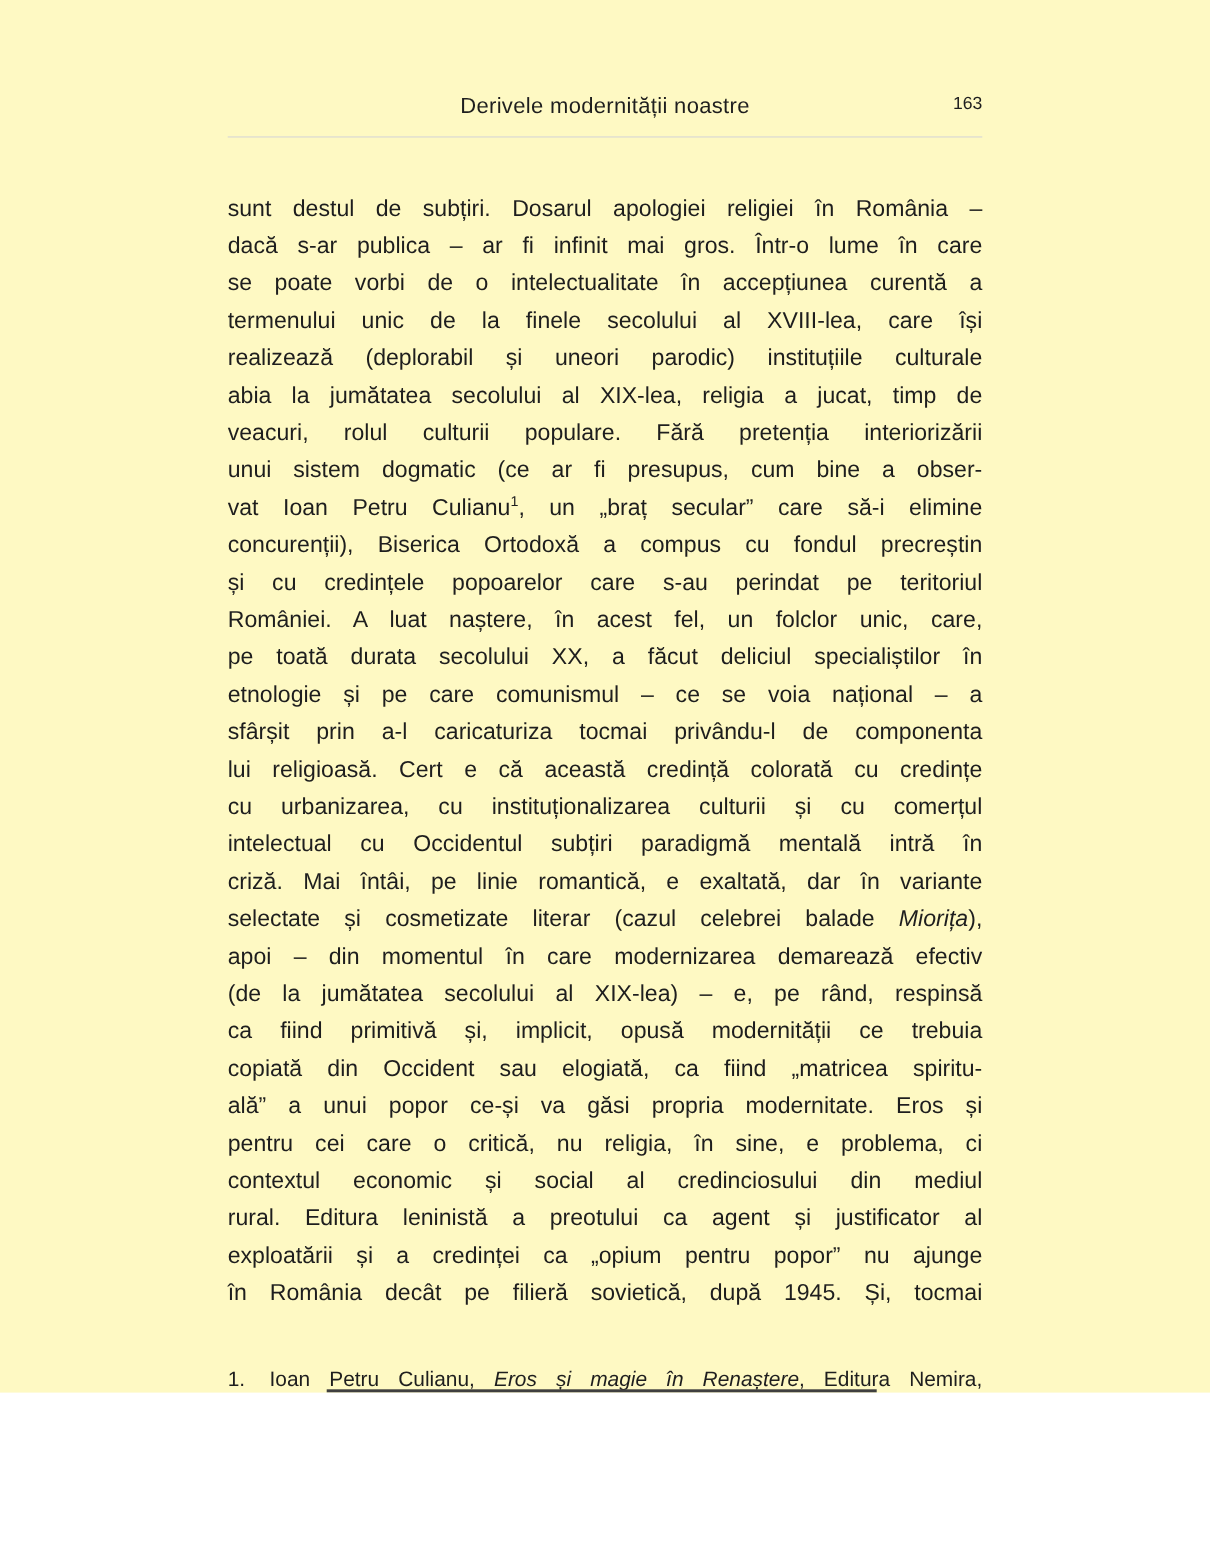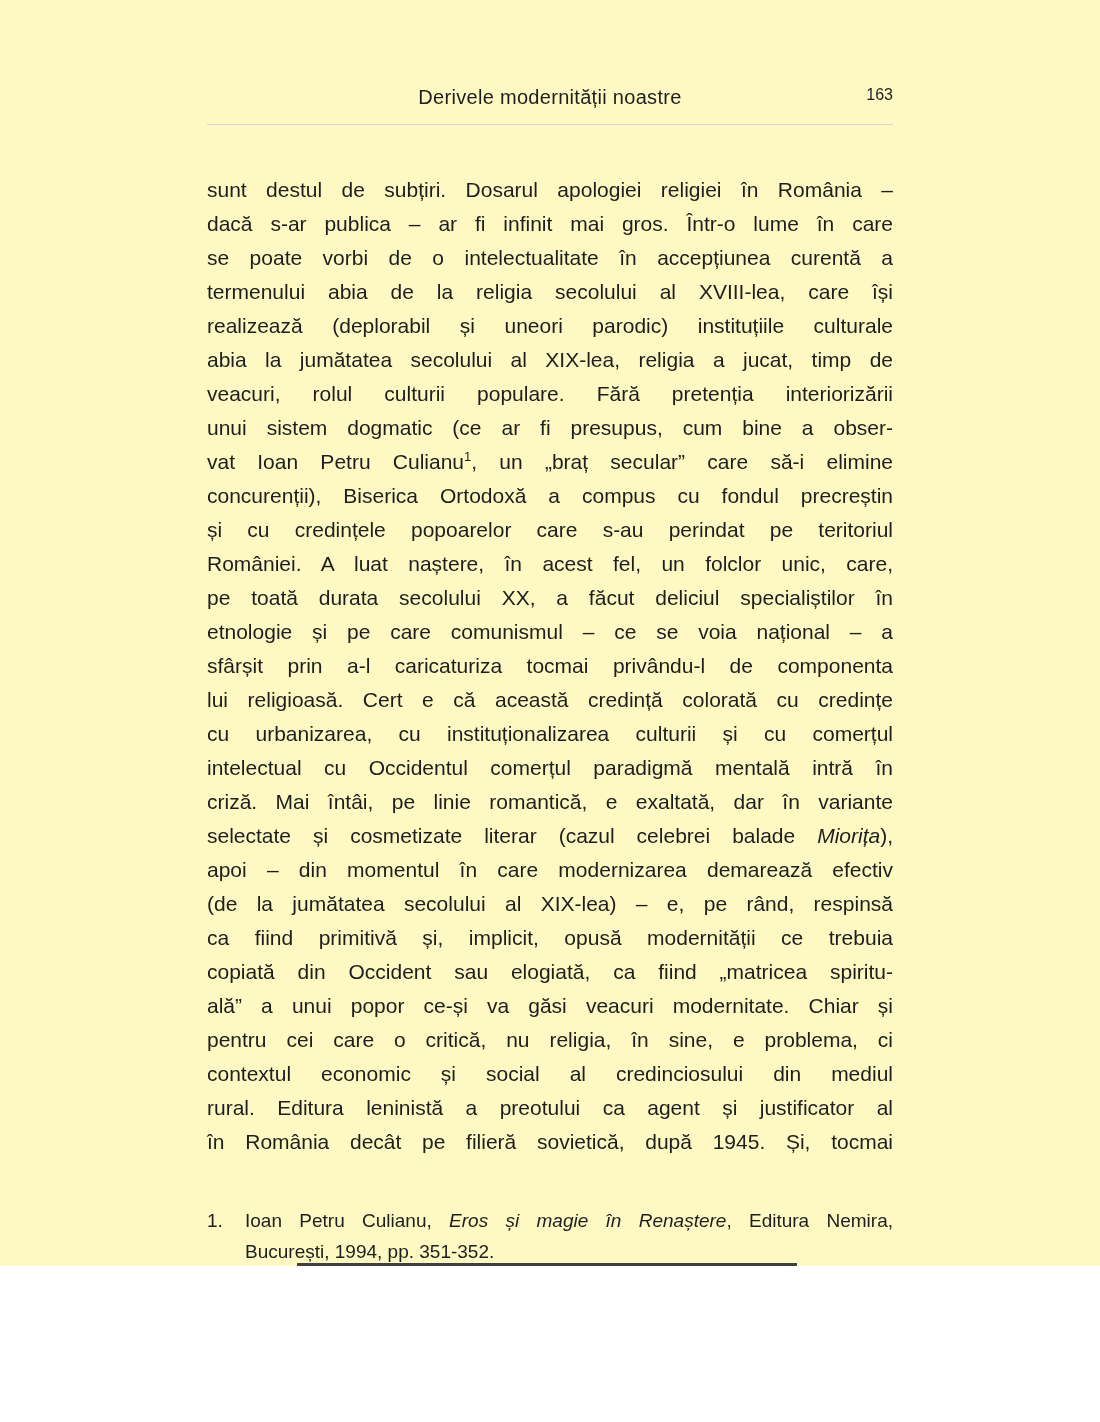--- a/index.html
+++ b/index.html
@@ -90,45 +90,46 @@
       <span class="running-title">Derivele modernității noastre</span>
       <span class="page-number">163</span>
     </div>
 
     <div class="header-rule"></div>
 
     <div class="body-text">
         <div class="line"><span>sunt destul de subțiri. Dosarul apologiei religiei în România –</span></div>
         <div class="line"><span>dacă s-ar publica – ar fi infinit mai gros. Într-o lume în care</span></div>
         <div class="line"><span>se poate vorbi de o intelectualitate în accepțiunea curentă a</span></div>
-        <div class="line"><span>termenului abia de la religia secolului al XVIII-lea, care își</span></div>
+        <div class="line"><span>termenului unic de la finele secolului al XVIII-lea, care își</span></div>
         <div class="line"><span>realizează (deplorabil și uneori parodic) instituțiile culturale</span></div>
         <div class="line"><span>abia la jumătatea secolului al XIX-lea, religia a jucat, timp de</span></div>
         <div class="line"><span>veacuri, rolul culturii populare. Fără pretenția interiorizării</span></div>
         <div class="line"><span>unui sistem dogmatic (ce ar fi presupus, cum bine a obser-</span></div>
         <div class="line"><span>vat Ioan Petru Culianu</span><span class="sup">1</span><span>, un „braț secular” care să-i elimine</span></div>
         <div class="line"><span>concurenții), Biserica Ortodoxă a compus cu fondul precreștin</span></div>
         <div class="line"><span>și cu credințele popoarelor care s-au perindat pe teritoriul</span></div>
         <div class="line"><span>României. A luat naștere, în acest fel, un folclor unic, care,</span></div>
         <div class="line"><span>pe toată durata secolului XX, a făcut deliciul specialiștilor în</span></div>
         <div class="line"><span>etnologie și pe care comunismul – ce se voia național – a</span></div>
         <div class="line"><span>sfârșit prin a-l caricaturiza tocmai privându-l de componenta</span></div>
         <div class="line"><span>lui religioasă. Cert e că această credință colorată cu credințe</span></div>
         <div class="line"><span>cu urbanizarea, cu instituționalizarea culturii și cu comerțul</span></div>
-        <div class="line"><span>intelectual cu Occidentul comerțul paradigmă mentală intră în</span></div>
+        <div class="line"><span>intelectual cu Occidentul subțiri paradigmă mentală intră în</span></div>
         <div class="line"><span>criză. Mai întâi, pe linie romantică, e exaltată, dar în variante</span></div>
         <div class="line"><span>selectate și cosmetizate literar (cazul celebrei balade </span><span class="italic">Miorița</span><span>),</span></div>
         <div class="line"><span>apoi – din momentul în care modernizarea demarează efectiv</span></div>
         <div class="line"><span>(de la jumătatea secolului al XIX-lea) – e, pe rând, respinsă</span></div>
         <div class="line"><span>ca fiind primitivă și, implicit, opusă modernității ce trebuia</span></div>
         <div class="line"><span>copiată din Occident sau elogiată, ca fiind „matricea spiritu-</span></div>
-        <div class="line"><span>ală” a unui popor ce-și va găsi veacuri modernitate. Chiar și</span></div>
+        <div class="line"><span>ală” a unui popor ce-și va găsi propria modernitate. Eros și</span></div>
         <div class="line"><span>pentru cei care o critică, nu religia, în sine, e problema, ci</span></div>
         <div class="line"><span>contextul economic și social al credinciosului din mediul</span></div>
         <div class="line"><span>rural. Editura leninistă a preotului ca agent și justificator al</span></div>
+        <div class="line"><span>exploatării și a credinței ca „opium pentru popor” nu ajunge</span></div>
         <div class="line"><span>în România decât pe filieră sovietică, după 1945. Și, tocmai</span></div>
       </div>
 
     <div class="footnote">
         <div class="line"><span class="fn-marker">1.</span><span>Ioan Petru Culianu, </span><span class="italic">Eros și magie în Renaștere</span><span>, Editura Nemira,</span></div>
         <div class="line"><span>București, 1994, pp. 351-352.</span></div>
       </div>
 
   </div>
 

